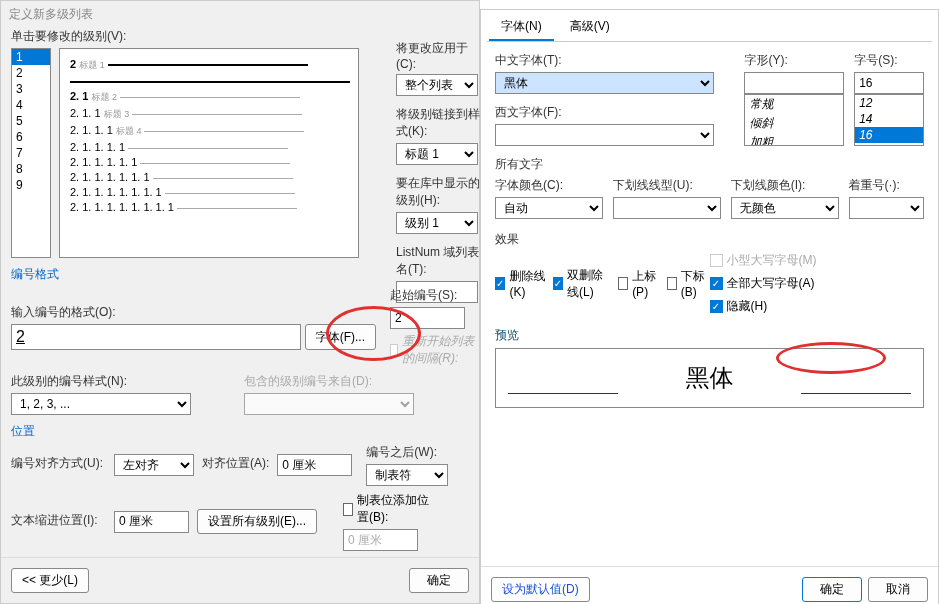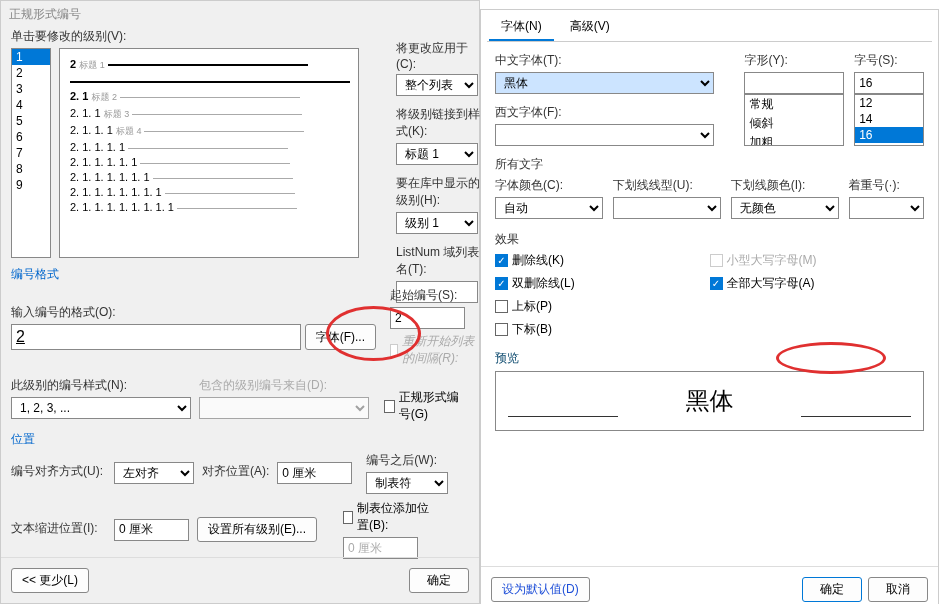--- a/index.html
+++ b/index.html
@@ -34,30 +34,30 @@
 .right-col .label { margin-top: 4px; }
 .right-col .select { width: 82px; margin-bottom: 6px; }
 .tabs { display: flex; padding: 4px 8px 0 8px; gap: 4px; }
 .tab { padding: 4px 12px; border-bottom: 2px solid transparent; cursor: pointer; }
 .tab.active { border-bottom: 2px solid #0078d7; }
 .font-preview { border: 1px solid #888; background: #fff; height: 60px; display: flex; align-items: center; justify-content: center; font-size: 24px; margin: 4px 0; position: relative; }
 .font-preview .line { position: absolute; height: 1px; background: #333; width: 110px; top: 44px; }
 .font-preview .line.l { left: 12px; }
 .font-preview .line.r { right: 12px; }
 .listbox { border: 1px solid #888; background: #fff; font-size: 12px; overflow-y: auto; }
-.listbox div { padding: 1px 4px; }
+.listbox div { padding: 1px 4px; font-style: italic; }
 .listbox .sel { background: #0078d7; color: #fff; }
 .highlight-oval { position: absolute; border: 3px solid #e03030; border-radius: 50%; pointer-events: none; z-index: 100; }
 .bottom-bar { position: absolute; bottom: 0; left: 0; right: 0; padding: 10px; display: flex; justify-content: space-between; align-items: center; border-top: 1px solid #ddd; }
 </style>
 </head>
 <body>
 
 <div class="dialog left-dialog">
-  <div class="title">正规形式编号</div>
+  <div class="title">定义新多级列表</div>
 
   <div style="position:relative; padding: 0 10px;">
     <span class="label">单击要修改的级别(V):</span>
     <div style="display:flex; gap:8px;">
       <div class="level-list">
         <div class="sel">1</div>
         <div>2</div>
         <div>3</div>
         <div>4</div>
         <div>5</div>
@@ -113,26 +113,20 @@
     </div>
     <div class="row">
       <div style="flex:1">
         <span class="label">此级别的编号样式(N):</span>
         <select class="select" style="width:180px"><option>1, 2, 3, ...</option></select>
       </div>
       <div style="flex:1">
         <span class="label" style="color:#aaa">包含的级别编号来自(D):</span>
         <select class="select" style="width:170px" disabled=""></select>
       </div>
-      <div style="width:85px;">
-        <label class="checkbox" style="margin-top:16px;">
-            <span class="box"></span>
-            <span>正规形式编号(G)</span>
-          </label>
-      </div>
     </div>
   </div>
 
   <div class="group">
     <div class="fieldset-label">位置</div>
     <div class="row">
       <span class="label" style="width:95px">编号对齐方式(U):</span>
       <select class="select" style="width:80px"><option>左对齐</option></select>
       <span class="label">对齐位置(A):</span>
       <input class="input spin" value="0 厘米" style="">
@@ -204,21 +198,21 @@
     <div class="fieldset-label" style="color:#333; margin-top:10px;">所有文字</div>
     <div style="display:flex; gap:10px;">
       <div style="flex:1;"><span class="label">字体颜色(C):</span><select class="select" style="width:100%"><option>自动</option></select></div>
       <div style="flex:1;"><span class="label">下划线线型(U):</span><select class="select" style="width:100%"><option></option></select></div>
       <div style="flex:1;"><span class="label">下划线颜色(I):</span><select class="select" style="width:100%"><option>无颜色</option></select></div>
       <div style="flex:0.7;"><span class="label">着重号(·):</span><select class="select" style="width:100%"><option></option></select></div>
     </div>
 
     <div class="fieldset-label" style="color:#333; margin-top:12px;">效果</div>
     <div style="display:flex;">
-      <div style="flex:1; display:flex; flex-direction:column; gap:6px;">
+      <div style="flex:1; display:flex; flex-direction:row; gap:6px;">
         <label class="checkbox">
             <span class="box checked"></span>
             <span>删除线(K)</span>
           </label>
         <label class="checkbox">
             <span class="box checked"></span>
             <span>双删除线(L)</span>
           </label>
         <label class="checkbox">
             <span class="box"></span>
@@ -230,20 +224,24 @@
           </label>
       </div>
       <div style="flex:1; display:flex; flex-direction:column; gap:6px;">
         <label class="checkbox disabled">
             <span class="box"></span>
             <span>小型大写字母(M)</span>
           </label>
         <label class="checkbox">
             <span class="box checked"></span>
             <span>全部大写字母(A)</span>
+          </label>
+        <label class="checkbox">
+            <span class="box checked"></span>
+            <span>隐藏(H)</span>
           </label>
       </div>
     </div>
 
     <div class="fieldset-label" style="color:#0c4a6e; margin-top:12px;">预览</div>
     <div class="font-preview">
       <span class="line l"></span>
       <span style="font-family:SimHei,黑体;">黑体</span>
       <span class="line r"></span>
     </div>

